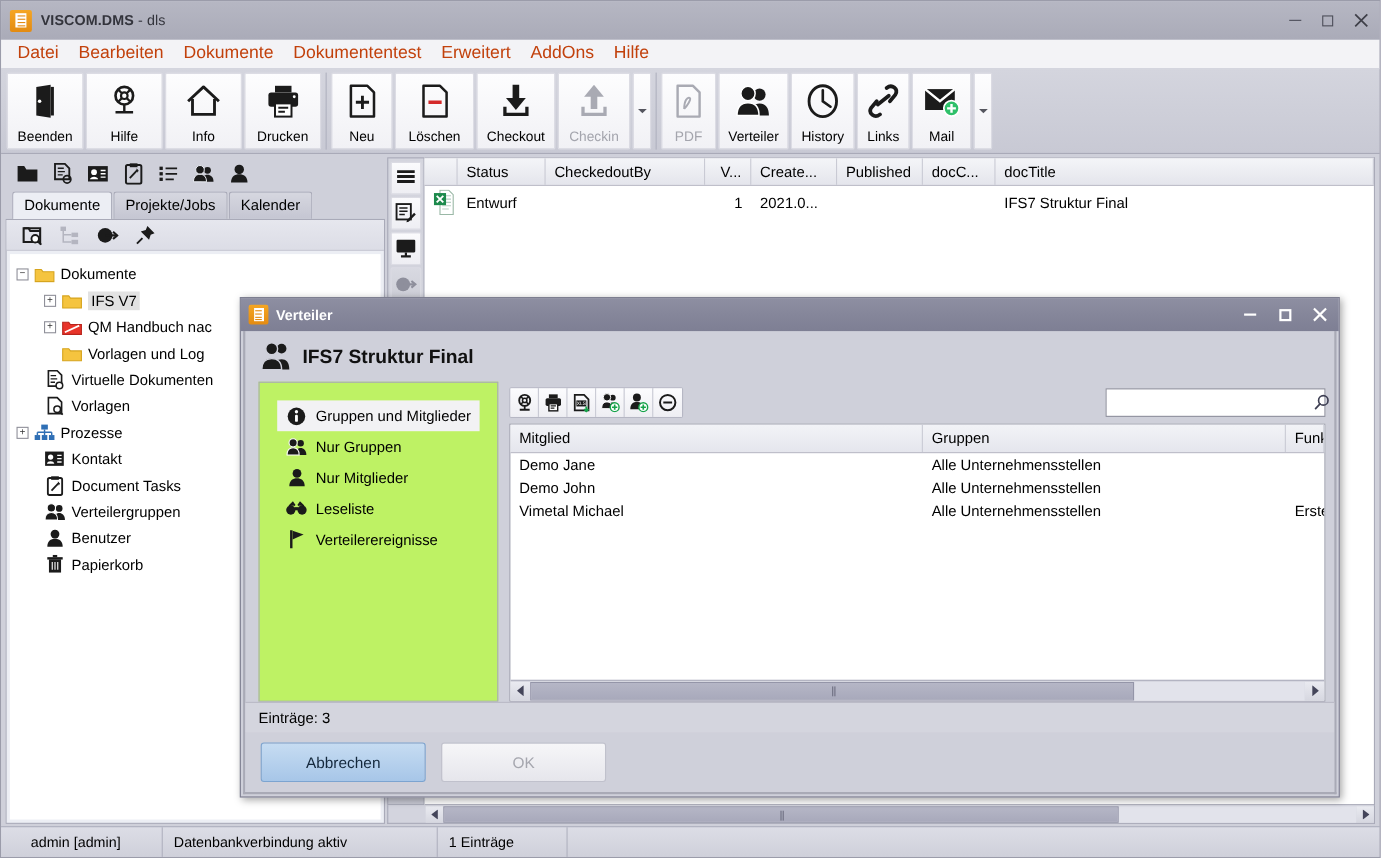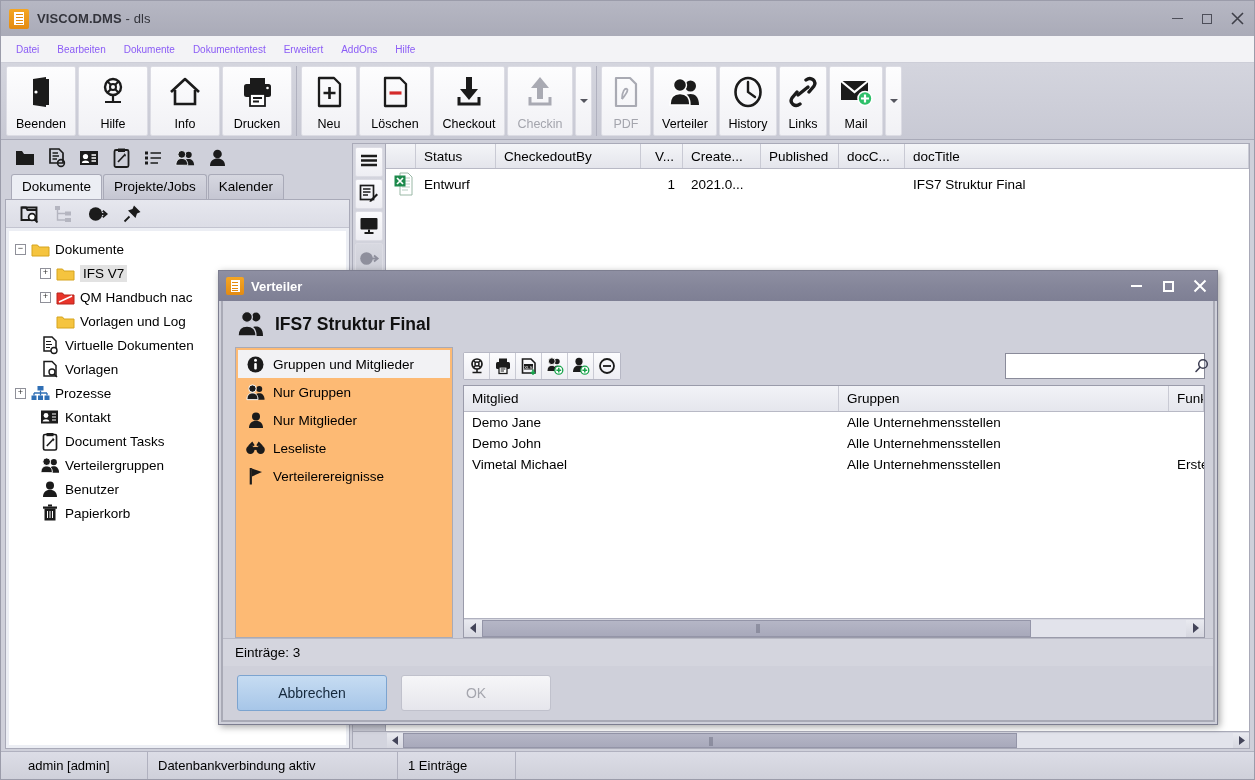--- a/index.html
+++ b/index.html
@@ -67,21 +67,21 @@
 
   
   .menubar {
     height: 27px; min-height: 27px;
     background: #f3f3f6;
     border-bottom: 1px solid #cdced8;
     display: flex; align-items: center;
     padding-left: 6px;
   }
   .menu-item {
-    padding: 4px 9px; font-size: 10px; color: #8b5cf6;
+    padding: 4px 9px; font-size: 16px; color: #c2410c;
     cursor: default; white-space: nowrap;
   }
 
   
   .ribbon {
     height: 77px; min-height: 77px;
     background: linear-gradient(to bottom, #d4d5de 0%, #c8c9d4 100%);
     display: flex; align-items: stretch;
     padding: 3px 2px 3px 4px;
     border-bottom: 1px solid #a9aab8;
@@ -307,23 +307,23 @@
     height: 46px; min-height:46px;
     display:flex; align-items:center;
     padding-left: 14px; gap: 10px;
   }
   .dlg-header .hicon { width:28px;height:28px;display:flex;align-items:center;justify-content:center; }
   .dlg-header .htxt { font-size: 17.5px; font-weight: bold; color:#111; }
 
   .dlg-content { flex:1; min-height:0; display:flex; padding: 0 8px 0 12px; gap: 10px; }
   .dlg-side {
     width: 218px; min-width:218px;
-    background: #fdba74;
+    background: #bef264;
     border: 1px solid #a9aab6;
-    padding: 2px;
+    padding: 16px;
   }
   .side-item {
     display:flex; align-items:center; gap:8px;
     height: 28px; padding-left: 8px; font-size: 13.5px;
     cursor:default;
   }
   .side-item.active { background:#f2f2f4; }
   .side-item .sico { width:19px;display:flex;align-items:center;justify-content:center; }
 
   .dlg-right { flex:1; min-width:0; display:flex; flex-direction:column; }

